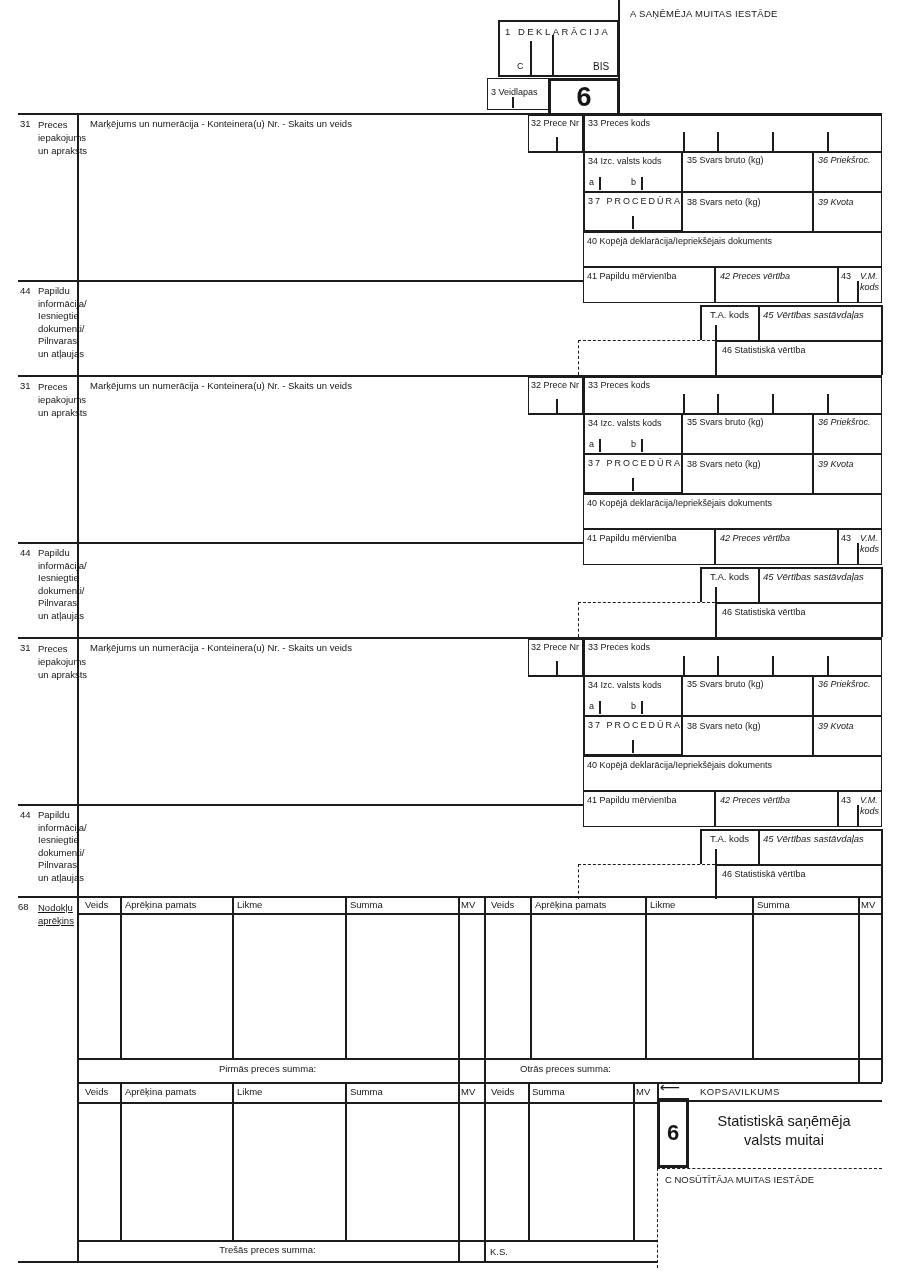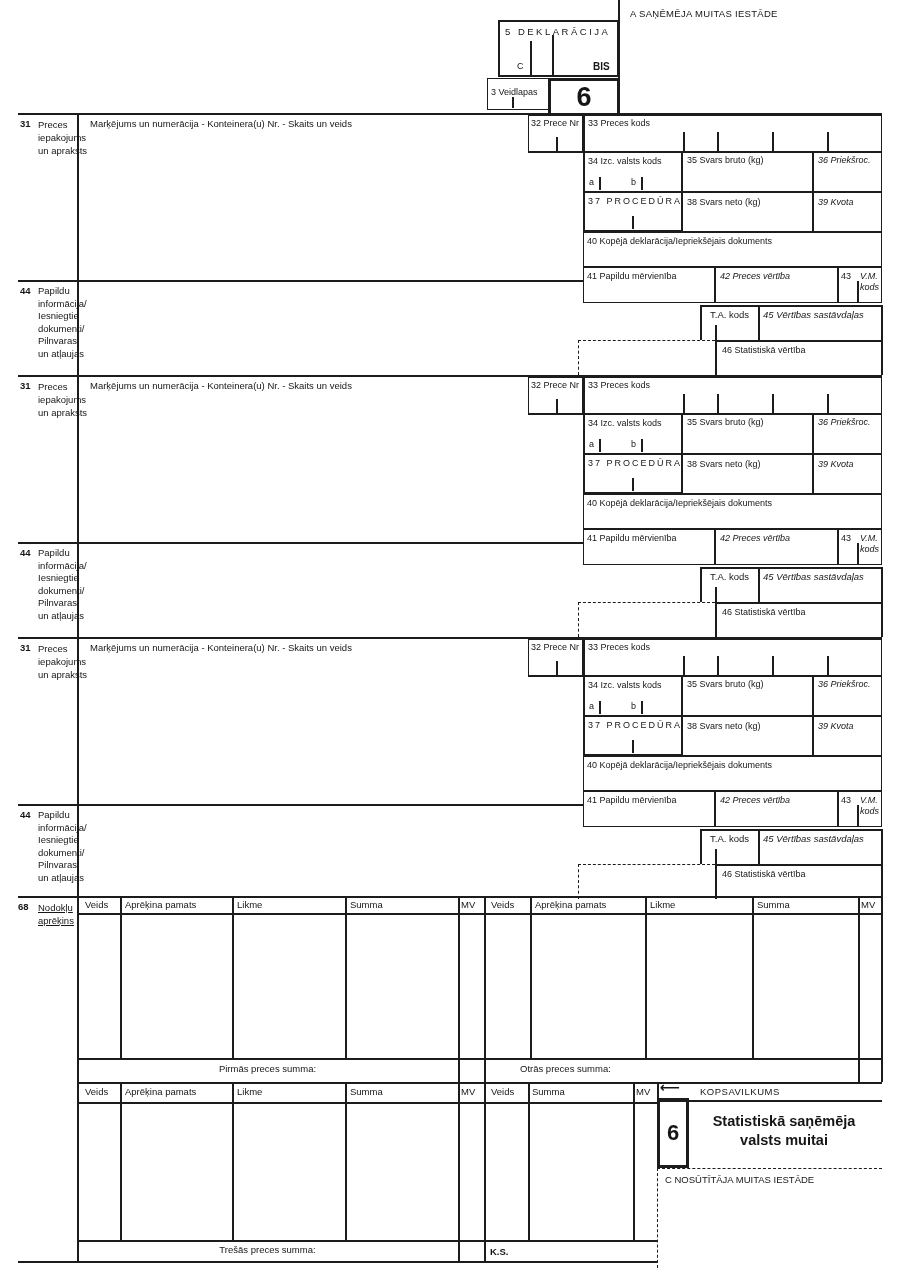--- a/index.html
+++ b/index.html
@@ -9,36 +9,36 @@
     overflow:hidden;margin:0 auto;
   }
   .h{position:absolute;height:1.5px;background:#1c1c1c;}
   .v{position:absolute;width:1.5px;background:#1c1c1c;}
   .hd{position:absolute;height:0;border-top:1.5px dashed #1c1c1c;}
   .vd{position:absolute;width:0;border-left:1.5px dashed #1c1c1c;}
   .box{position:absolute;border:1px solid #1c1c1c;box-sizing:border-box;}
   .lbl{position:absolute;font-size:9px;line-height:11px;white-space:nowrap;}
   .pre{white-space:pre-line;}
   .it{font-style:italic;}
-  .b{font-weight:bold;}
+  .b{font-weight:normal;}
   .blk{position:absolute;left:0;width:900px;height:262px;}
   .center{text-align:center;}
   .big6{display:flex;align-items:center;justify-content:center;font-weight:600;}
 </style>
 </head>
 <body>
 
 <div class="page">
 
   <div class="v" style="left:618px;top:0;height:113px;"></div>
   <div class="lbl" style="left:630px;top:8px;font-size:9.5px;letter-spacing:0.3px;">A  SAŅĒMĒJA MUITAS IESTĀDE</div>
 
 
   <div class="box" style="left:498px;top:20px;width:121px;height:57px;border-width:2px;">
-    <div class="lbl" style="left:5px;top:4px;letter-spacing:2.5px;font-size:9.5px;">5 DEKLARĀCIJA</div>
+    <div class="lbl" style="left:5px;top:4px;letter-spacing:2.5px;font-size:9.5px;">1 DEKLARĀCIJA</div>
     <div class="v" style="left:30px;top:19px;height:34px;"></div>
     <div class="v" style="left:52px;top:13px;height:40px;"></div>
     <div class="lbl" style="left:17px;top:39px;">C</div>
     <div class="lbl b" style="left:93px;top:39px;font-size:10px;">BIS</div>
   </div>
 
   <div class="box" style="left:487px;top:78px;width:62px;height:32px;border-width:1.5px;">
     <div class="lbl" style="left:3px;top:8px;">3 Veidlapas</div>
     <div class="v" style="left:24px;top:18px;height:11px;"></div>
   </div>
@@ -357,21 +357,21 @@
   <div class="lbl" style="left:85px;top:1086px;font-size:9.5px;">Veids</div>
   <div class="lbl" style="left:125px;top:1086px;font-size:9.5px;">Aprēķina pamats</div>
   <div class="lbl" style="left:237px;top:1086px;font-size:9.5px;">Likme</div>
   <div class="lbl" style="left:350px;top:1086px;font-size:9.5px;">Summa</div>
   <div class="lbl" style="left:461px;top:1086px;font-size:9.5px;">MV</div>
   <div class="lbl" style="left:491px;top:1086px;font-size:9.5px;">Veids</div>
   <div class="lbl" style="left:532px;top:1086px;font-size:9.5px;">Summa</div>
   <div class="lbl" style="left:636px;top:1086px;font-size:9.5px;">MV</div>
 
   <div class="lbl center" style="left:77px;top:1244px;width:381px;font-size:9.5px;">Trešās preces summa:</div>
-  <div class="lbl" style="left:490px;top:1246px;font-size:9.5px;font-weight:bold;">K.S.</div>
+  <div class="lbl" style="left:490px;top:1246px;font-size:9.5px;">K.S.</div>
 
   <div class="lbl b" style="left:660px;top:1082px;font-size:14px;">⟵</div>
   <div class="lbl" style="left:700px;top:1086px;letter-spacing:0.5px;font-size:9.5px;">KOPSAVILKUMS</div>
   <div class="h" style="left:657px;top:1100px;width:225px;"></div>
 
   <div class="box big6" style="left:657px;top:1098px;width:32px;height:70px;border-width:3px;font-size:22px;">
     <span>6</span>
   </div>
   <div class="lbl b pre center" style="left:689px;top:1112px;width:190px;font-size:14.5px;line-height:19px;white-space:pre-line;">Statistiskā saņēmēja
 valsts muitai</div>

